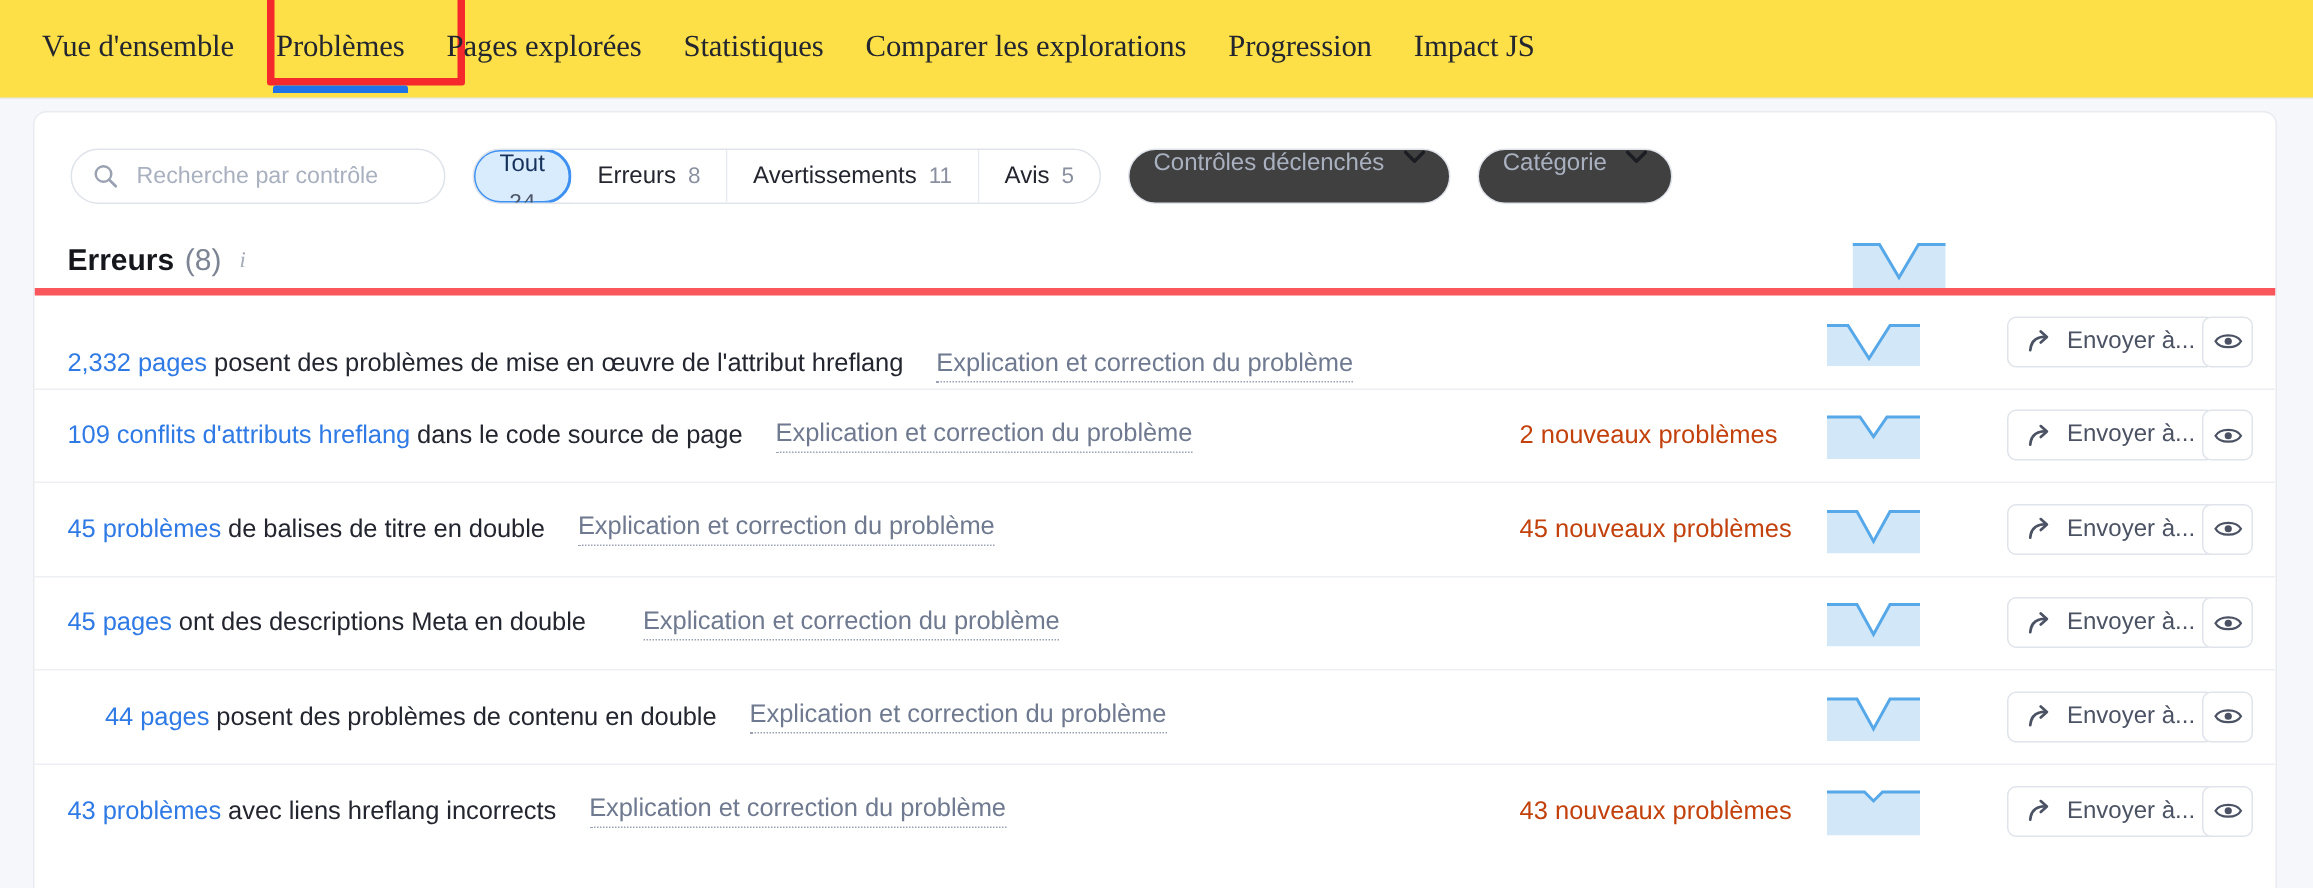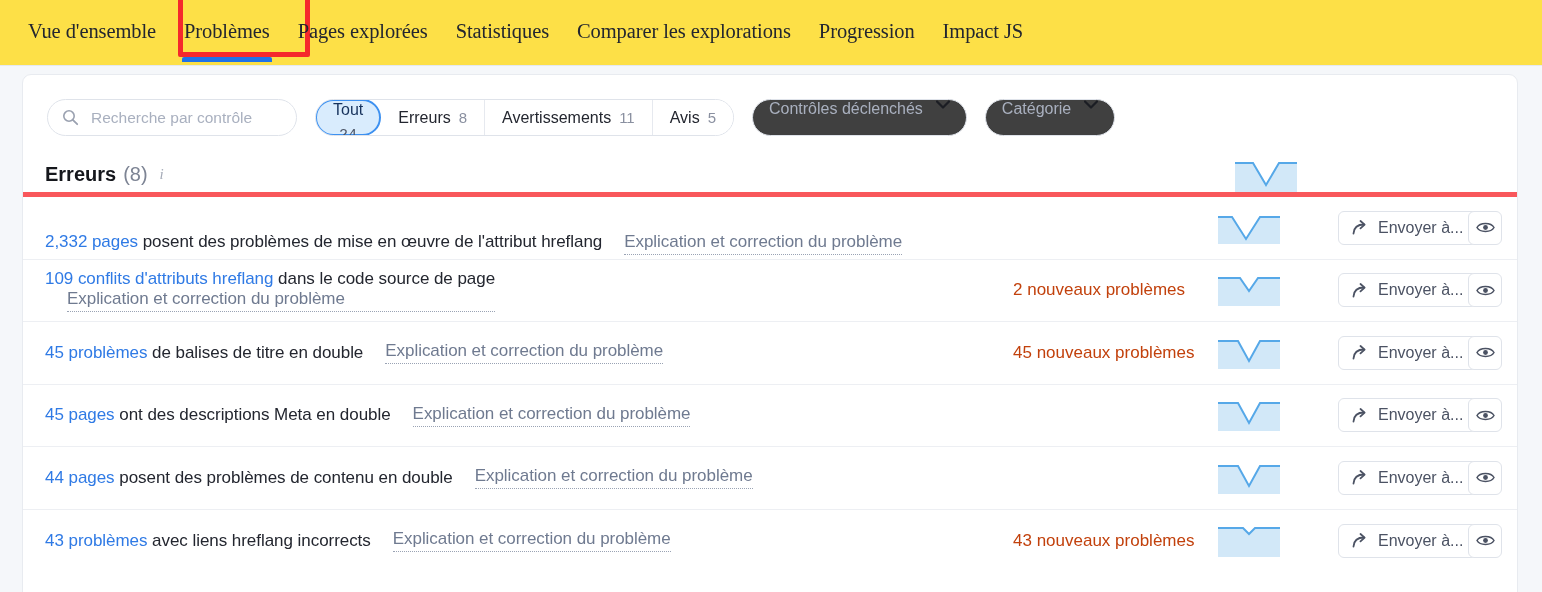--- a/index.html
+++ b/index.html
@@ -379,21 +379,21 @@
         <div class="btn-eye">
           <span>
             <svg width="19" height="13" viewBox="0 0 19 13">
               <path d="M1 6.5 C4 1.2 15 1.2 18 6.5 C15 11.8 4 11.8 1 6.5 Z" fill="none" stroke="#4b5263" stroke-width="1.5"></path>
               <circle cx="9.5" cy="6.5" r="2.4" fill="#4b5263"></circle>
             </svg>
           </span>
         </div>
       </div>
       <div class="row">
-        <div style="display: flex;  flex-direction: column;">
+        <div style="display: flex; align-items: center;">
           <div class="issue-text"><span class="issue-link">109 conflits d'attributs hreflang</span><span> dans le code source de page</span></div>
           <span class="fix-link">Explication et correction du problème</span>
         </div>
         <span class="new-issues">2 nouveaux problèmes</span>
         <span class="row-spark">
           <svg width="63" height="32" viewBox="0 0 63 32">
             <polygon points="0,4 22,4 31,17 40,4 62,4 62,32 0,32" fill="#d2e8f8"></polygon>
             <polyline points="0,4 22,4 31,17 40,4 62,4" fill="none" stroke="#56a8e8" stroke-width="2"></polyline>
           </svg>
         </span>
@@ -439,21 +439,21 @@
         <div class="btn-eye">
           <span>
             <svg width="19" height="13" viewBox="0 0 19 13">
               <path d="M1 6.5 C4 1.2 15 1.2 18 6.5 C15 11.8 4 11.8 1 6.5 Z" fill="none" stroke="#4b5263" stroke-width="1.5"></path>
               <circle cx="9.5" cy="6.5" r="2.4" fill="#4b5263"></circle>
             </svg>
           </span>
         </div>
       </div>
       <div class="row">
-        <div style="display: flex; align-items: center;">
+        <div style="display: flex; align-items: center; gap: 16px;">
           <div class="issue-text"><span class="issue-link">45 pages</span><span> ont des descriptions Meta en double</span></div>
           <span class="fix-link">Explication et correction du problème</span>
         </div>
         <span class="row-spark">
           <svg width="63" height="32" viewBox="0 0 63 32">
             <polygon points="0,4 20,4 31,24 42,4 62,4 62,32 0,32" fill="#d2e8f8"></polygon>
             <polyline points="0,4 20,4 31,24 42,4 62,4" fill="none" stroke="#56a8e8" stroke-width="2"></polyline>
           </svg>
         </span>
         <div class="btn-send">
@@ -468,21 +468,21 @@
         <div class="btn-eye">
           <span>
             <svg width="19" height="13" viewBox="0 0 19 13">
               <path d="M1 6.5 C4 1.2 15 1.2 18 6.5 C15 11.8 4 11.8 1 6.5 Z" fill="none" stroke="#4b5263" stroke-width="1.5"></path>
               <circle cx="9.5" cy="6.5" r="2.4" fill="#4b5263"></circle>
             </svg>
           </span>
         </div>
       </div>
       <div class="row">
-        <div style="display: flex; align-items: center;">
+        <div style="display: flex; align-items: center; margin-left: 25px;">
           <div class="issue-text"><span class="issue-link">44 pages</span><span> posent des problèmes de contenu en double</span></div>
           <span class="fix-link">Explication et correction du problème</span>
         </div>
         <span class="row-spark">
           <svg width="63" height="32" viewBox="0 0 63 32">
             <polygon points="0,4 20,4 31,24 42,4 62,4 62,32 0,32" fill="#d2e8f8"></polygon>
             <polyline points="0,4 20,4 31,24 42,4 62,4" fill="none" stroke="#56a8e8" stroke-width="2"></polyline>
           </svg>
         </span>
         <div class="btn-send">

